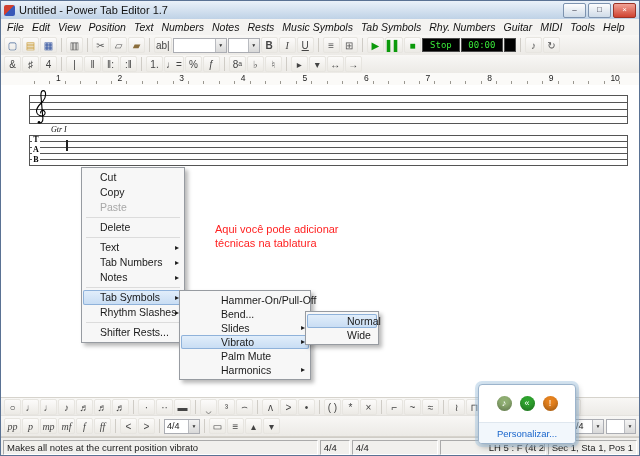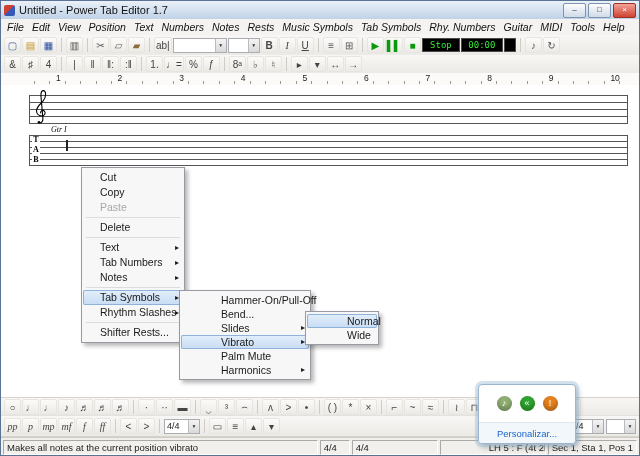--- a/index.html
+++ b/index.html
@@ -242,20 +242,24 @@
     <div id="gtr-label">Gtr I</div>
     <div id="staff-tab" class="staff"></div>
     <div class="barline" style="left:28px;top:50px;height:31px;"></div>
     <div class="barline" style="left:626px;top:50px;height:31px;"></div>
     <span class="tabletter" style="top:51px;">T</span>
     <span class="tabletter" style="top:61px;">A</span>
     <span class="tabletter" style="top:71px;">B</span>
     <div id="caret"></div>
   </div>
 
+  <div id="annotation" style="color: rgb(255, 34, 34);">
+    <div>Aqui você pode adicionar</div>
+    <div>técnicas na tablatura</div>
+  </div>
 
   <div id="context-menu" class="menu">
       <div class="mi">Cut</div>
       <div class="mi">Copy</div>
       <div class="mi dis">Paste</div>
       <div class="msep"></div>
       <div class="mi">Delete</div>
       <div class="msep"></div>
       <div class="mi">Text<span class="sub">▸</span></div>
       <div class="mi">Tab Numbers<span class="sub">▸</span></div>

